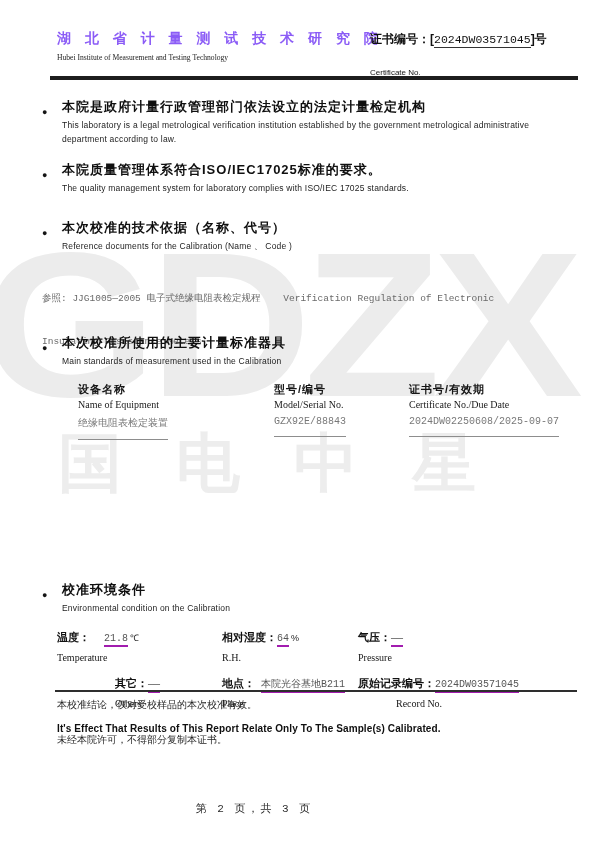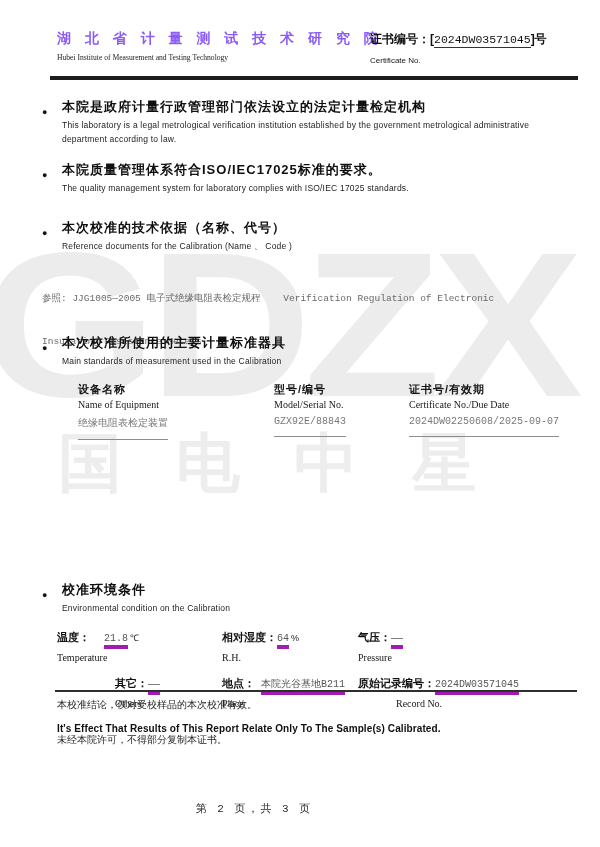--- a/index.html
+++ b/index.html
@@ -22,21 +22,21 @@
     z-index:0; white-space:nowrap;
   }
   
   .hdr{position:absolute; top:30px; left:57px; z-index:1;}
   .hdr-cn{font-size:14px; font-weight:700; letter-spacing:5px; color:#8b5cf6; white-space:nowrap;}
   .hdr-en{margin-top:5px; font-family:"Liberation Serif",serif; font-size:7.6px; color:#222;}
   .cert{position:absolute; top:31px; left:370px; z-index:1; white-space:nowrap;}
   .cert-line{font-size:12px; font-weight:700; color:#111;}
   .cert-no{font-family:"Liberation Mono",monospace; font-weight:400; font-size:11.5px;
            border-bottom:1px solid #333; padding-bottom:1px;}
-  .cert-en{margin-top:8px; font-size:8px; font-weight:400; color:#161616;}
+  .cert-en{margin-top:20px; font-size:8px; font-weight:400; color:#161616;}
   .rule-top{position:absolute; top:76px; left:50px; width:528px; height:3.5px; background:#1d1d1d; z-index:1;}
   
   .sec{position:absolute; left:42px; z-index:1;}
   .sec1{top:98px;} .sec2{top:161px;} .sec3{top:219px;} .sec4{top:334px;} .sec5{top:581px;}
   .sec-head{display:flex; align-items:flex-start;}
   .bullet{flex:0 0 20px;}
   .bullet::before{content:"●"; font-size:9px; position:relative; top:3px;}
   .sec-cn{font-size:13px; font-weight:700; letter-spacing:1px; color:#101010; white-space:nowrap;}
   .sec-en{font-size:8.5px; color:#1c1c1c; margin-top:3px; width:505px; line-height:13.5px; letter-spacing:.2px;}
   
@@ -48,21 +48,21 @@
   .eq-hcn{font-size:11px; font-weight:700; letter-spacing:1px; color:#161616;}
   .eq-hen{font-family:"Liberation Serif",serif; font-size:10px; margin-top:2px; color:#1a1a1a;}
   .eq-val{display:inline-block; margin-top:6px; font-family:"Liberation Mono",monospace;
     font-size:10px; color:#787878; border-bottom:1px solid #8d8d8d; padding-bottom:9px; white-space:nowrap;}
   
   .env-grid{display:grid; grid-template-columns:165px 136px auto; margin-left:15px; margin-top:11px;}
   .env-cell{white-space:nowrap;}
   .env-cell.pad{padding-left:58px;}
   .env-label{font-size:11px; font-weight:700; color:#111;}
   .env-value{font-family:"Liberation Mono",monospace; font-size:10px; color:#555;
-    border-bottom:4px solid #a21caf; padding-bottom:1px;}
+    border-bottom:2px solid #a21caf; padding-bottom:1px;}
   .env-cell:nth-child(1) .env-value{margin-left:14px;}
   .env-cell:nth-child(5) .env-value{margin-left:6px;}
   .env-suffix{font-size:9px; margin-left:2px; color:#222;}
   .env-en{font-family:"Liberation Serif",serif; font-size:10px; font-weight:400;
     margin-top:7px; margin-bottom:10px; color:#161616;}
   .env-en.indent{margin-left:38px;}
   
   .rule-mid{position:absolute; top:690px; left:55px; width:522px; height:2px; background:#2e2e2e; z-index:1;}
   .disc{position:absolute; top:699px; left:57px; z-index:1; line-height:11.5px;}
   .disc-cn{font-size:10px; color:#1f1f1f;}

